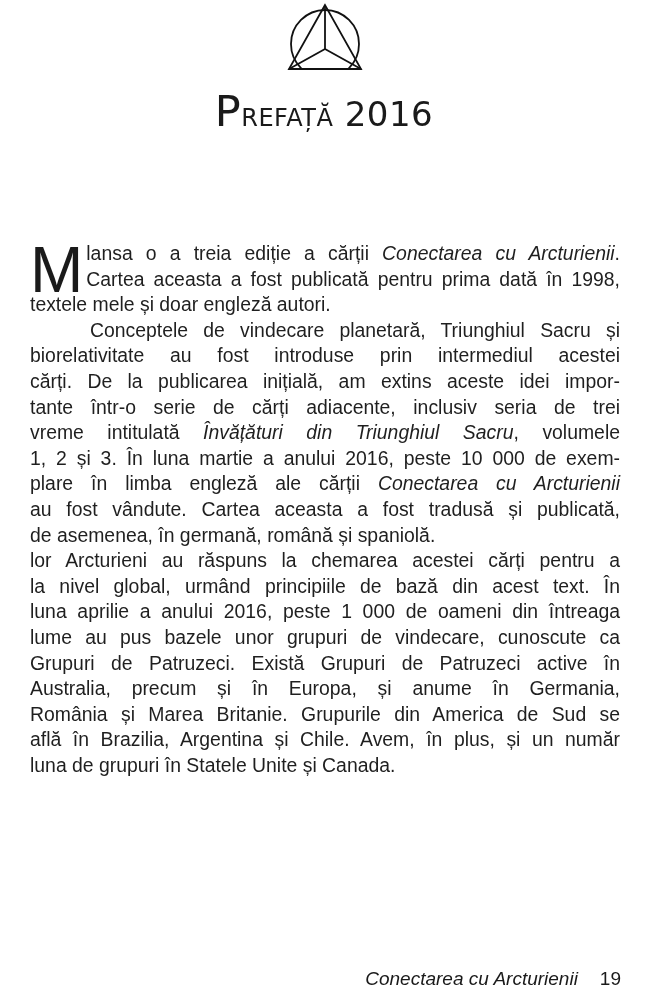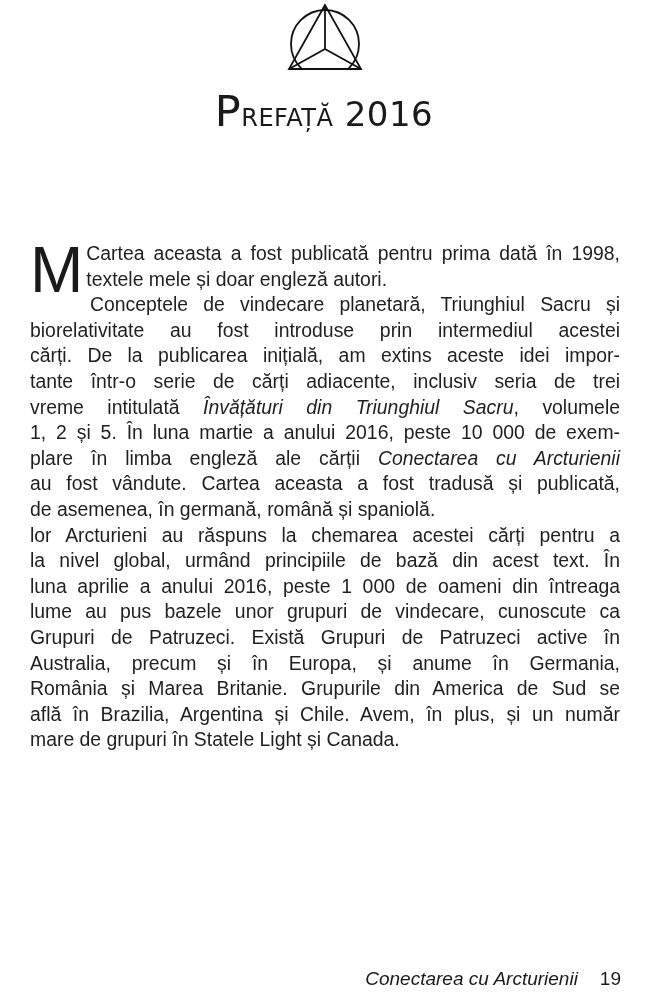--- a/index.html
+++ b/index.html
@@ -43,42 +43,43 @@
 </svg>
 
 <div class="title">
   <span class="big">P</span><span>refață</span>
   <span>2016</span>
 </div>
 
 <div class="body-text">
   <p>
     <span class="dropcap">M</span>
+    <span class="line"><span>lansa o a treia ediție a cărții </span><i>Conectarea cu Arcturienii</i><span>.</span></span>
     <span class="line">Cartea aceasta a fost publicată pentru prima dată în 1998,</span>
     <span class="line last">textele mele și doar engleză autori.</span>
   </p>
   <p class="indent">
     <span class="line">Conceptele de vindecare planetară, Triunghiul Sacru și</span>
     <span class="line" style="text-indent:0">biorelativitate au fost introduse prin intermediul acestei</span>
     <span class="line" style="text-indent:0">cărți. De la publicarea inițială, am extins aceste idei impor-</span>
     <span class="line" style="text-indent:0">tante într-o serie de cărți adiacente, inclusiv seria de trei</span>
     <span class="line" style="text-indent:0"><span>vreme intitulată </span><i>Învățături din Triunghiul Sacru</i><span>, volumele</span></span>
-    <span class="line" style="text-indent:0">1, 2 și 5. În luna martie a anului 2016, peste 10 000 de exem-</span>
+    <span class="line" style="text-indent:0">1, 2 și 3. În luna martie a anului 2016, peste 10 000 de exem-</span>
     <span class="line" style="text-indent:0"><span>plare în limba engleză ale cărții </span><i>Conectarea cu Arcturienii</i></span>
     <span class="line" style="text-indent:0">au fost vândute. Cartea aceasta a fost tradusă și publicată,</span>
     <span class="line last" style="text-indent:0">de asemenea, în germană, română și spaniolă.</span>
   </p>
   <p class="indent">
     <span class="line" style="text-indent:0">lor Arcturieni au răspuns la chemarea acestei cărți pentru a</span>
     <span class="line" style="text-indent:0">la nivel global, urmând principiile de bază din acest text. În</span>
     <span class="line" style="text-indent:0">luna aprilie a anului 2016, peste 1 000 de oameni din întreaga</span>
     <span class="line" style="text-indent:0">lume au pus bazele unor grupuri de vindecare, cunoscute ca</span>
     <span class="line" style="text-indent:0">Grupuri de Patruzeci. Există Grupuri de Patruzeci active în</span>
     <span class="line" style="text-indent:0">Australia, precum și în Europa, și anume în Germania,</span>
     <span class="line" style="text-indent:0">România și Marea Britanie. Grupurile din America de Sud se</span>
     <span class="line" style="text-indent:0">află în Brazilia, Argentina și Chile. Avem, în plus, și un număr</span>
-    <span class="line last" style="text-indent:0">mare de grupuri în Statele Light și Canada.</span>
+    <span class="line last" style="text-indent:0">luna de grupuri în Statele Unite și Canada.</span>
   </p>
 </div>
 
 <div class="footer">
   <span class="book">Conectarea cu Arcturienii</span><span>19</span>
 </div>
 
 </body></html>

